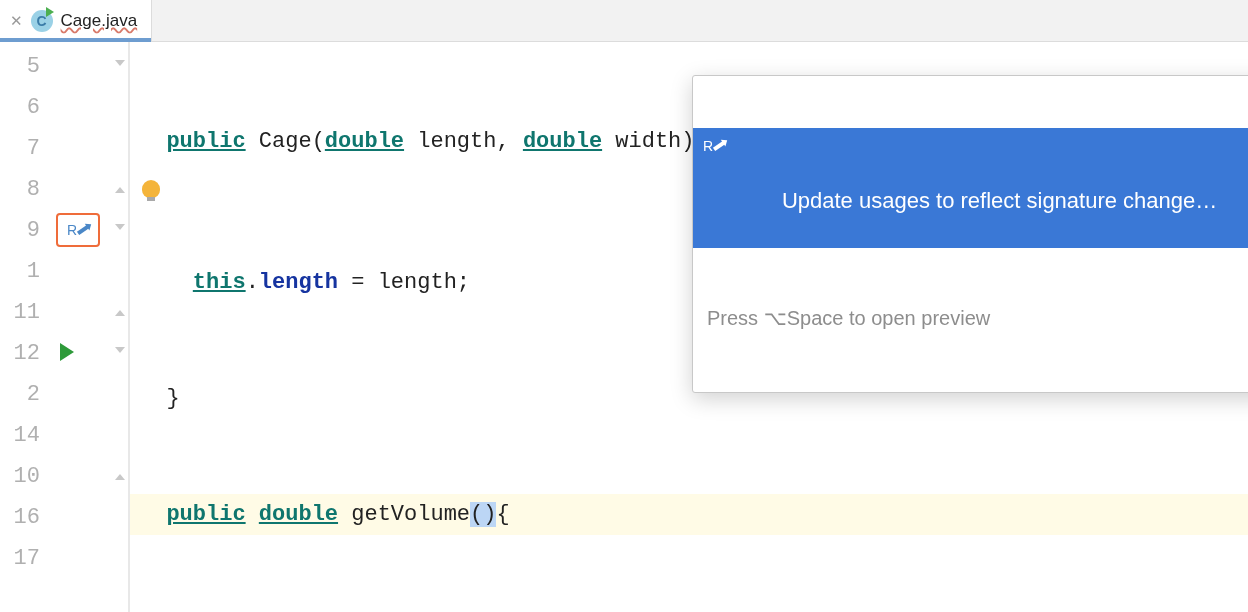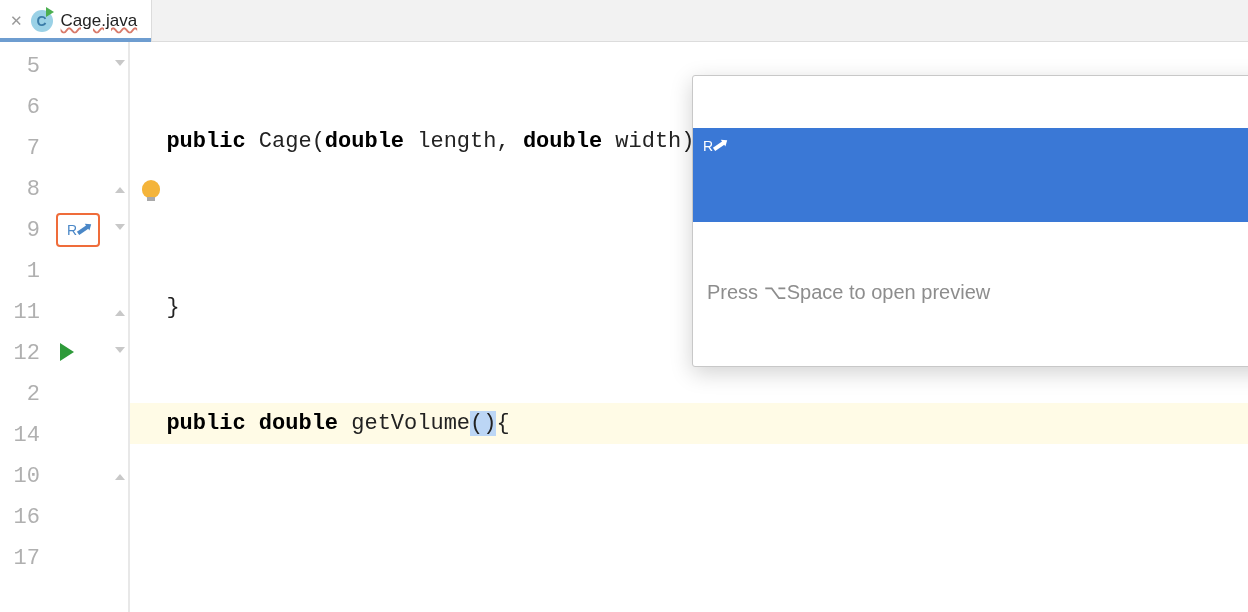--- a/index.html
+++ b/index.html
@@ -144,21 +144,21 @@
       content:"";position:absolute;right:-4px;top:-2px;
       width:0;height:0;
       border-left:5px solid #4a87c7;
       border-top:4px solid transparent;
       border-bottom:4px solid transparent;
     }
     
     .code { flex:1; padding-top:4px; position:relative; white-space:pre; }
     .code .row { height:41px; line-height:41px; padding-left:10px; }
     .code .row.hl { background:#fffbe6; }
-    .kw   { color:#000000; font-weight:bold; }
+    .kw   { color:#0f766e; font-weight:bold;text-decoration:underline; }
     .kwn  { color:#1634a0; }
     .sel  { background:#bcd6f5; }
 
     
     .popup {
       position:absolute;
       left:562px;
       top:33px;
       width:620px;
       background:#fff;
@@ -244,20 +244,21 @@
       </div>
     <div class="gslot"></div>
     <div class="gslot"></div>
   </div>
 
   <div class="code">
 
     <div class="row">  <span class="kw">public</span> <span>Cage</span>(<span class="kw">double</span> <span>length</span>, <span class="kw">double</span> <span>width</span>) <span>{</span></div>
 
 
+    <div class="row">    <span class="kw">this</span><span>.</span><span class="kwn" style="font-weight:bold">length</span><span> = length;</span></div>
 
     <div class="row">  <span>}</span></div>
 
     <div class="row hl">  <span class="kw">public</span> <span class="kw">double</span> <span>getVolume</span><span class="sel">()</span><span>{</span></div>
 
     
 
     
 
     
@@ -269,18 +270,19 @@
     
 
     
 
     
 
     
     <div class="popup">
       <div class="item">
         <span class="rficon">R<span class="pencil"></span></span>
+        <span>Update usages to reflect signature change…</span>
       </div>
       <div class="hintrow">Press ⌥Space to open preview</div>
     </div>
 
   </div>
 </div>
 
 </body></html>

